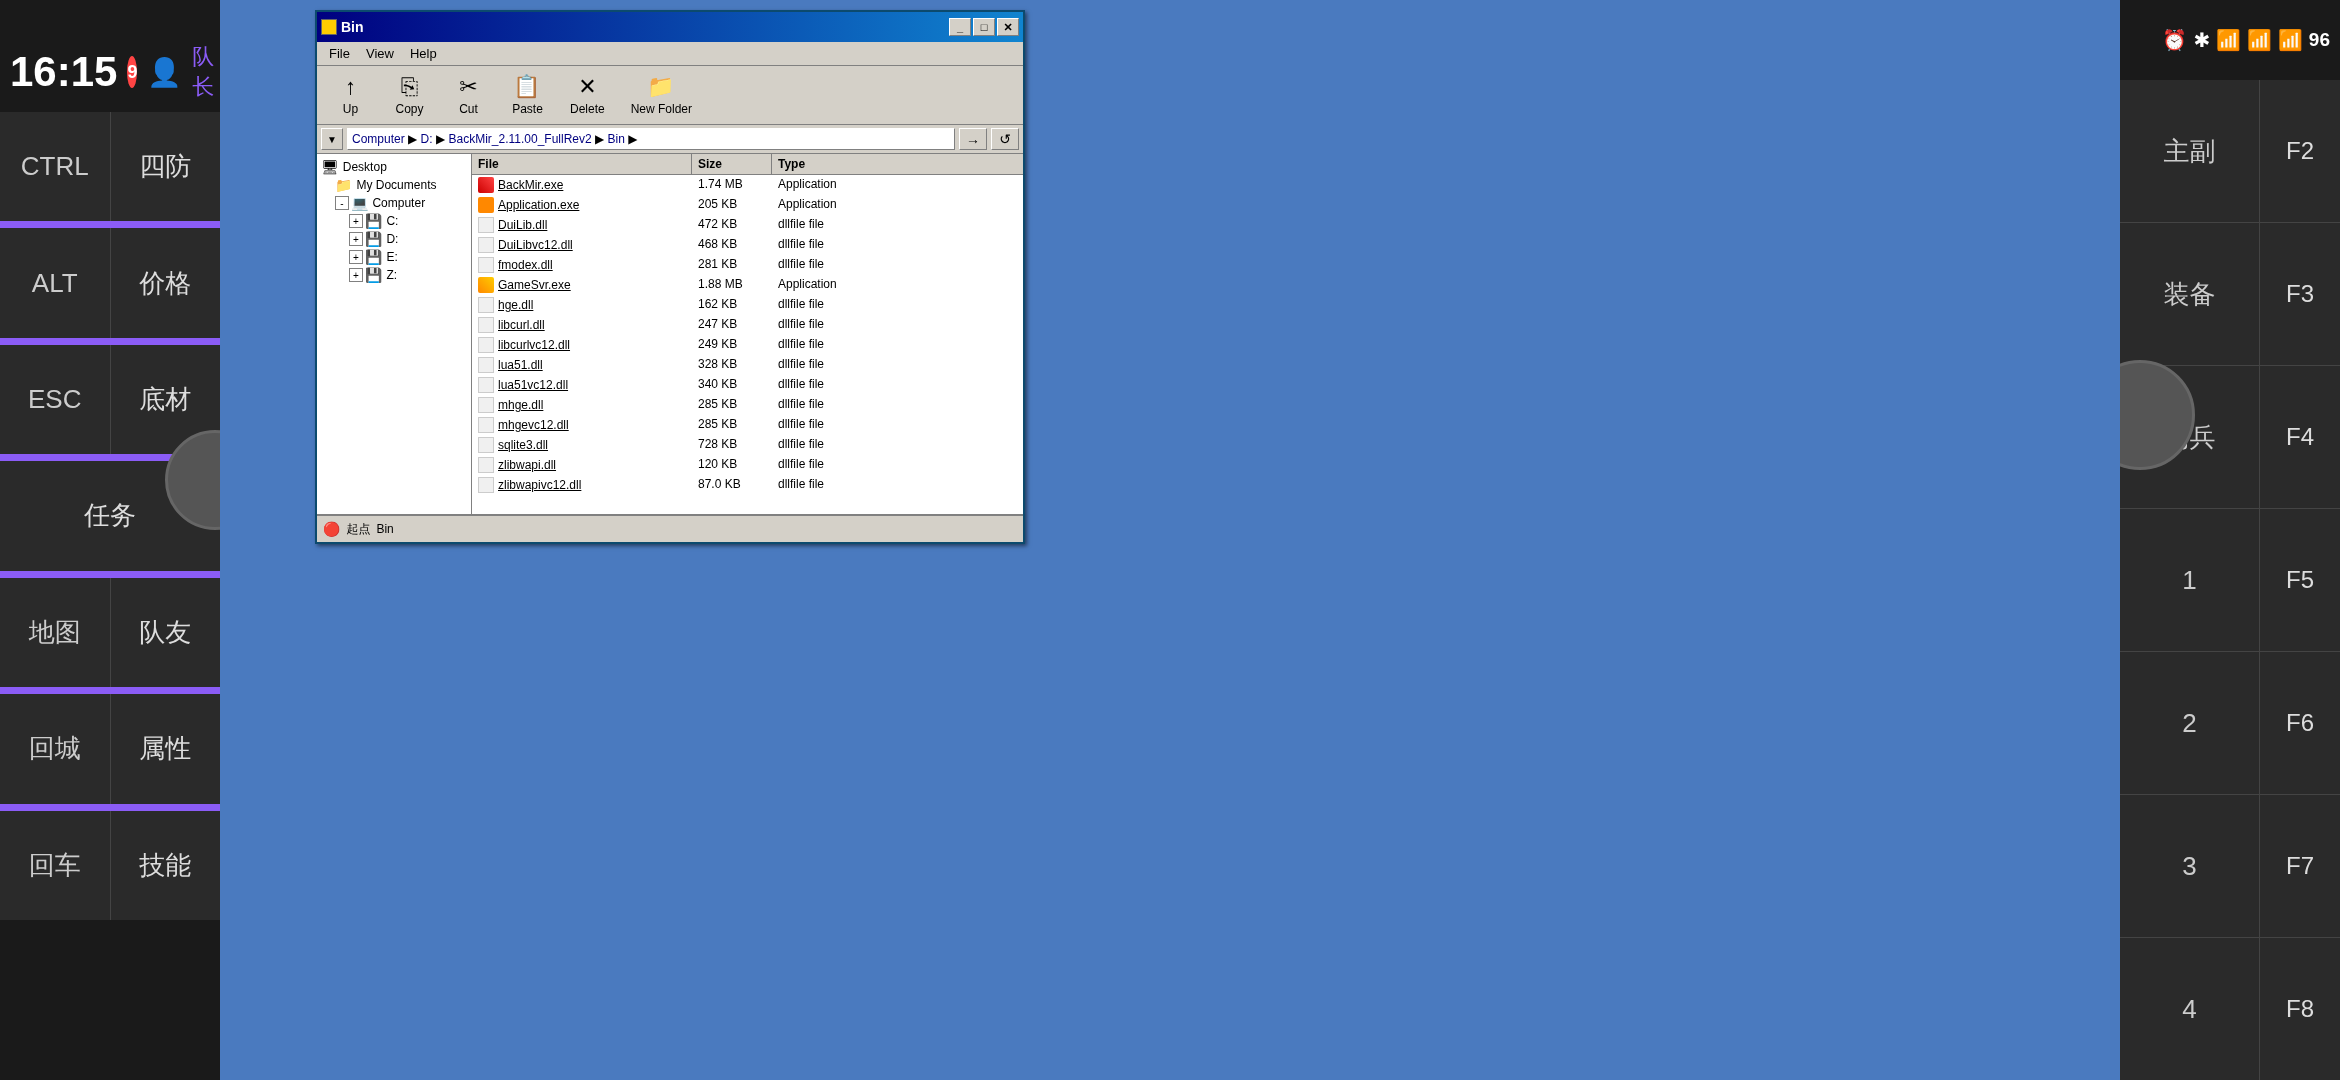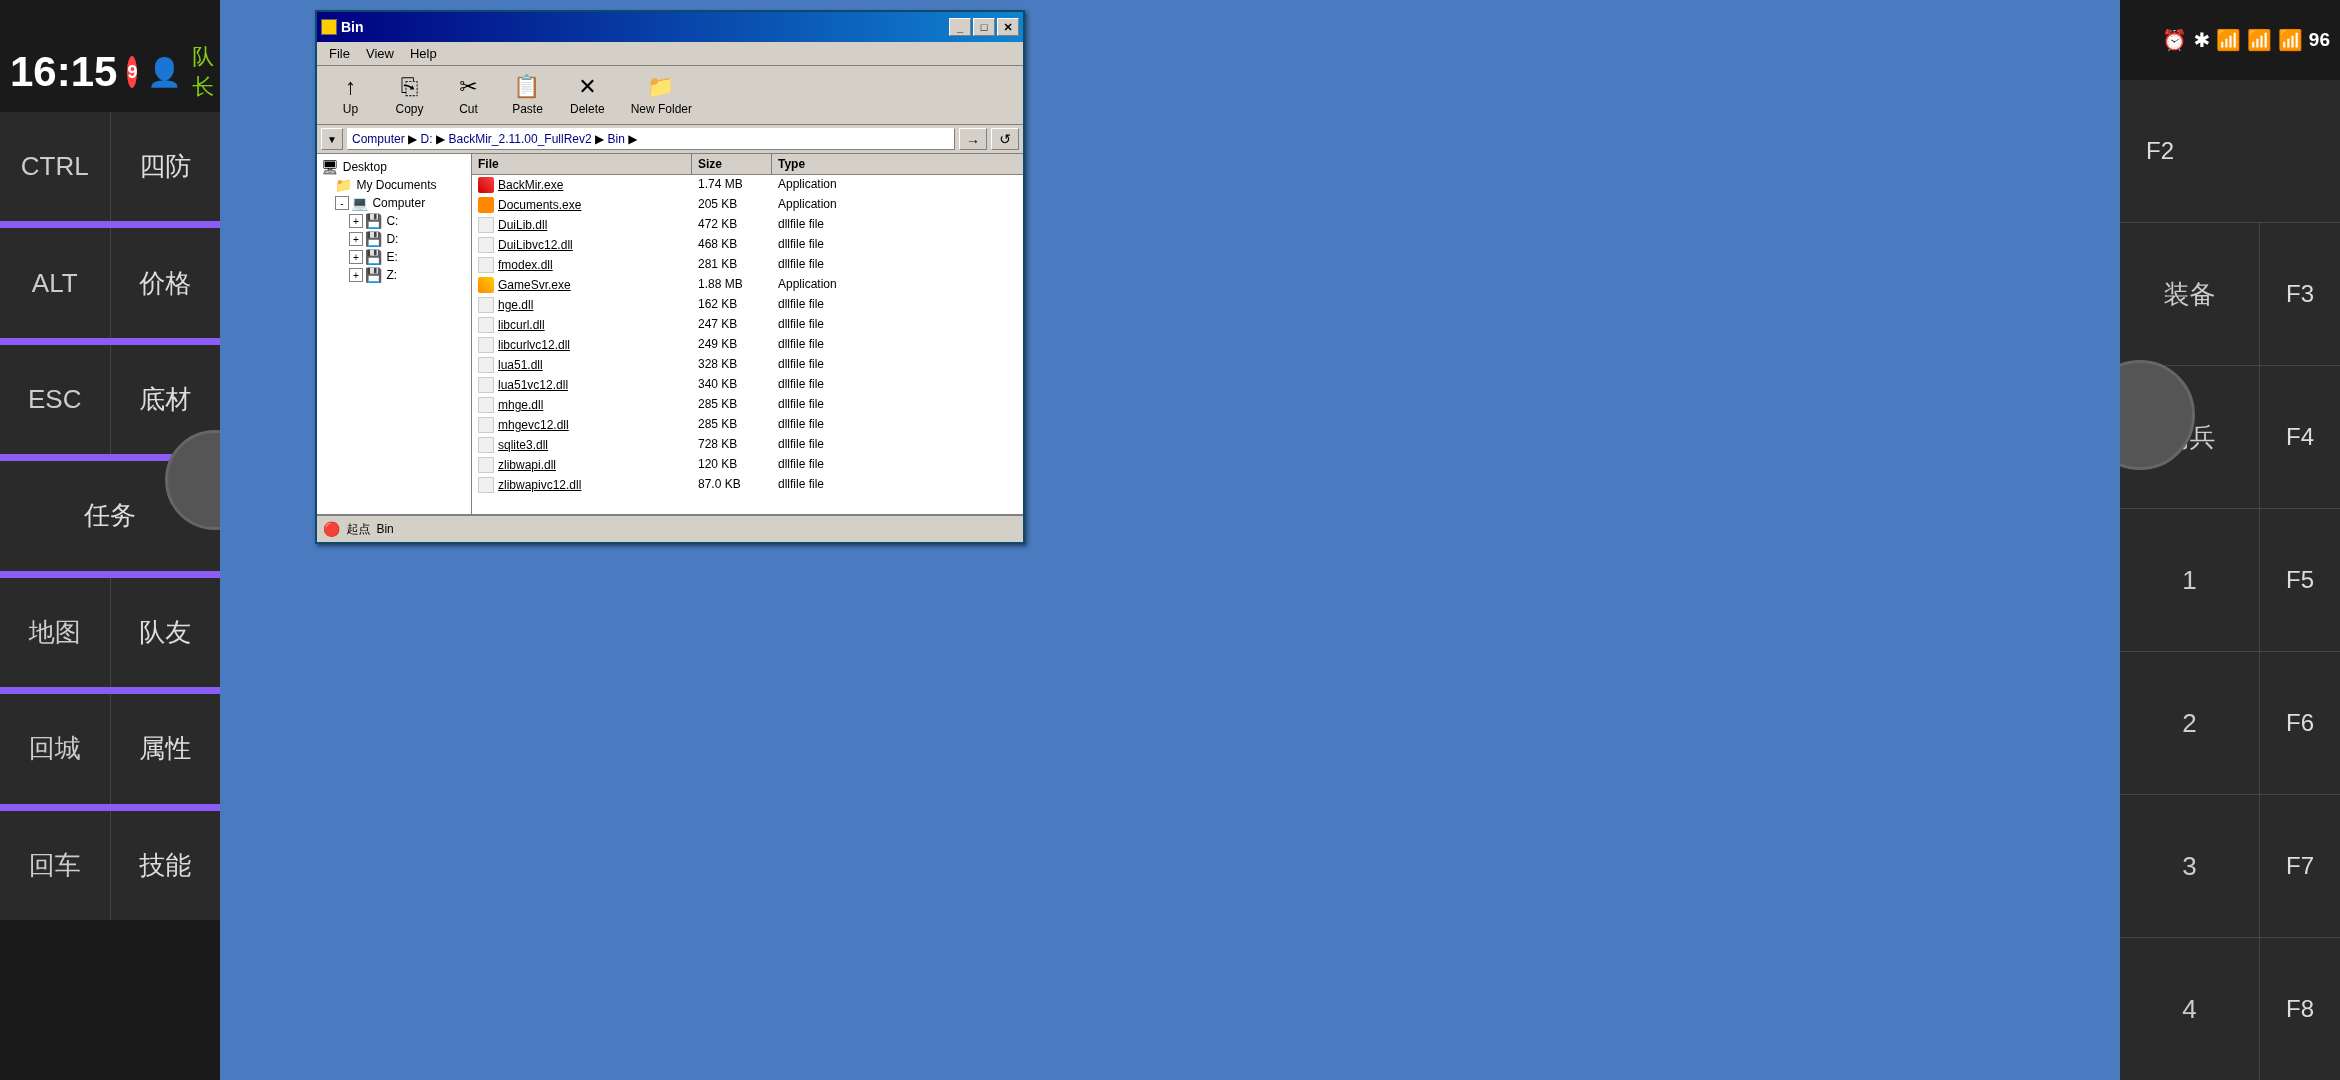--- a/index.html
+++ b/index.html
@@ -52,21 +52,21 @@
       font-size: 18px;
       font-weight: bold;
     }
 
     .user-icon-left {
       color: white;
       font-size: 28px;
     }
 
     .ship-label {
-      color: #84cc16;
+      color: #8b5cf6;
       font-size: 22px;
     }
 
     .left-buttons {
       display: flex;
       flex-direction: column;
       flex: 1;
     }
 
     .btn-row {
@@ -596,20 +596,21 @@
       <span>⏰</span>
       <span>✱</span>
       <span>📶</span>
       <span>📶</span>
       <span>📶</span>
       <span class="battery-label">96</span>
     </div>
   </div>
   <div class="right-buttons">
     <div class="btn-row-right">
+      <button class="btn-main">主副</button>
       <button class="btn-fn">F2</button>
     </div>
     <div class="btn-row-right">
       <button class="btn-main">装备</button>
       <button class="btn-fn">F3</button>
     </div>
     <div class="btn-row-right">
       <button class="btn-main">佣兵</button>
       <button class="btn-fn">F4</button>
     </div>
@@ -747,21 +748,21 @@
             <div class="file-icon icon-exe-bm"></div>
             <span>BackMir.exe</span>
           </div>
           <div class="file-size">1.74 MB</div>
           <div class="file-type">Application</div>
         </div>
 
         <div class="file-row">
           <div class="file-name">
             <div class="file-icon icon-exe-bml"></div>
-            <span>Documents.exe</span>
+            <span>Application.exe</span>
           </div>
           <div class="file-size">205 KB</div>
           <div class="file-type">Application</div>
         </div>
 
         <div class="file-row">
           <div class="file-name">
             <div class="file-icon icon-dll"></div>
             <span>DuiLib.dll</span>
           </div>

